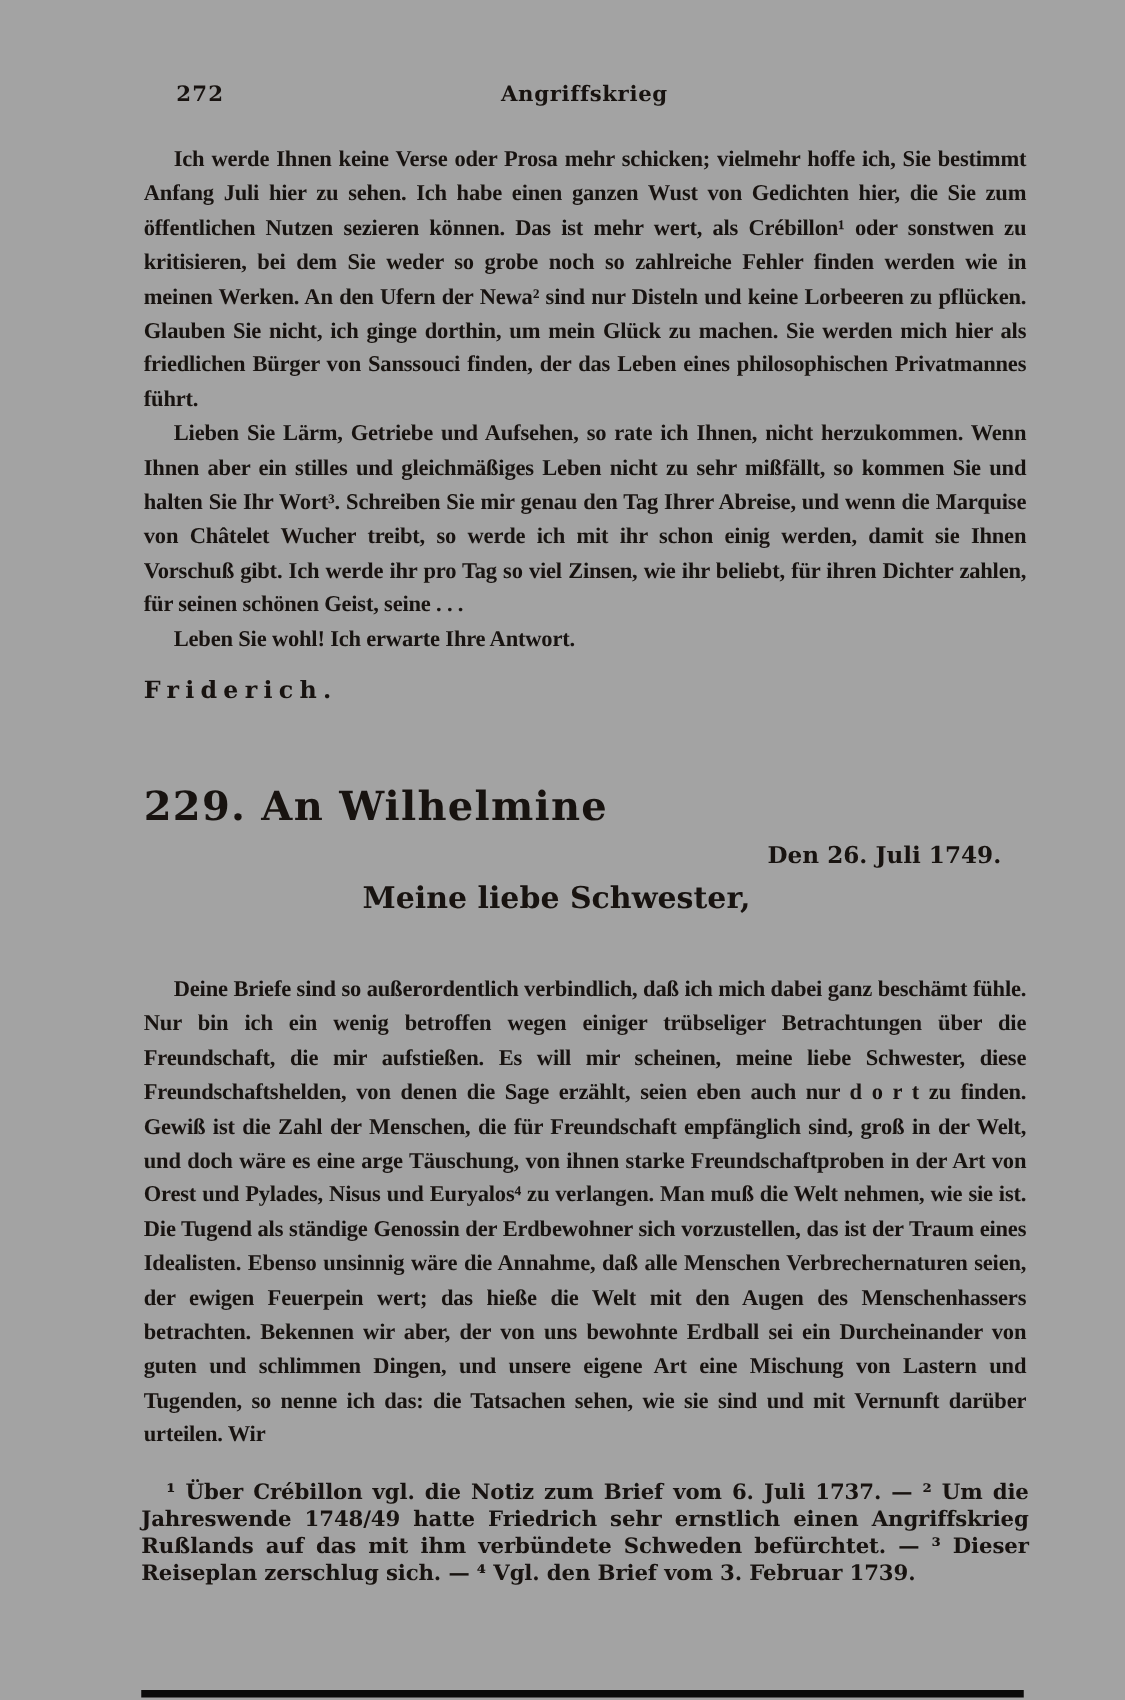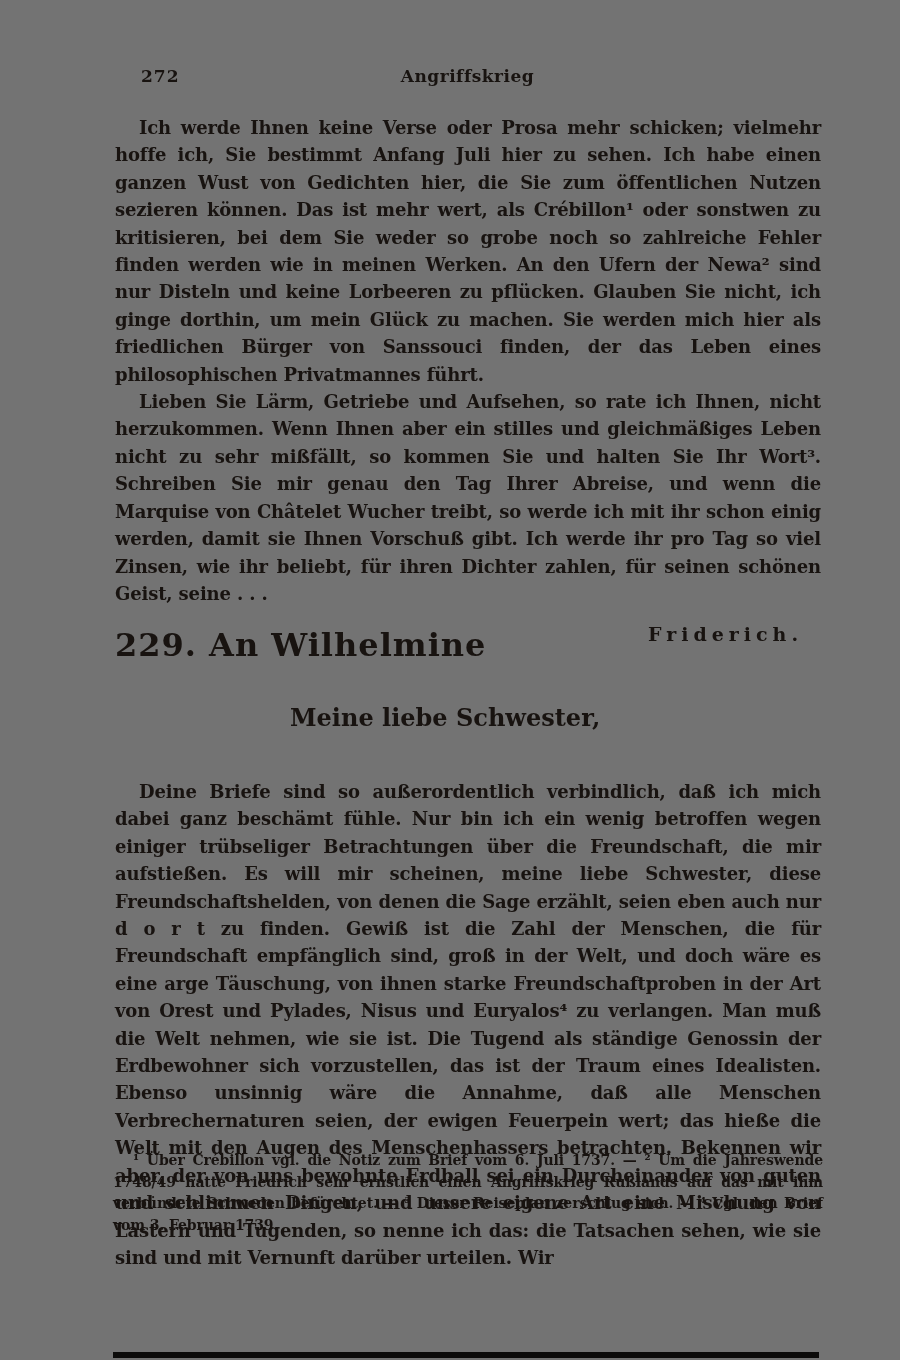--- a/index.html
+++ b/index.html
@@ -1,64 +1,64 @@
 <!DOCTYPE html>
 <html><head>
 <meta charset="utf-8">
 <style>
   html,body { margin:0; padding:0; }
   body { background:#e9e7e3; }
   .page {
     position:relative;
     width:900px; height:1360px;
     margin:0 auto;
-    background:#737373;
+    background:#a3a3a3;
     color:#181310;
     font-family:"DejaVu Serif","Liberation Serif",serif;
     font-weight:bold;
     overflow:hidden;
   }
   
   .running-head {
     position:absolute; top:66px; left:115px; right:80px;
     text-align:center; font-size:17px; letter-spacing:.5px;
   }
   .page-num { position:absolute; left:26px; top:0; letter-spacing:1px; }
   
   .bodytext {
     font-size:18px; line-height:27.4px; letter-spacing:-0.15px;
     text-align:justify;
   }
-  .bodytext p { margin:0; text-indent:24px; }
+  .bodytext p { margin:0; text-indent:24px;font-family:Liberation Serif, serif; }
   
   .letter-prev { position:absolute; top:114px; left:115px; width:706px; }
   .letter-prev p.closing { text-align:left; }
   .signature {
-    margin-top:14px; text-align:right; padding-right:18px;
+    margin-top:14px; text-align:left; padding-right:18px;
     font-size:19px; letter-spacing:5px;
   }
   
   .heading-229 {
     position:absolute; top:626px; left:115px; width:706px;
     margin:0; 
     font-size:32px; font-weight:bold; letter-spacing:1px;
   }
   .dateline {
     position:absolute; top:674px; left:115px; width:686px;
     text-align:right; font-size:18.5px;
   }
   .salutation {
     position:absolute; top:703px; left:290px;
     font-size:24px;
   }
   .body-229 { position:absolute; top:778px; left:115px; width:706px; }
   
   .footnotes {
-    position:absolute; top:1150px; left:113px; width:710px;
-    font-size:14px; line-height:21.5px; letter-spacing:-0.1px;
+    position:absolute; top:1184px; left:113px; width:710px;
+    font-size:17px; line-height:21.5px; letter-spacing:-0.1px;
     text-align:justify; text-indent:20px;
   }
   
   .scan-bar {
     position:absolute; left:113px; bottom:2px;
     width:706px; height:6px; background:#0c0b0a;
   }
 </style>
 </head>
 <body>
@@ -66,25 +66,27 @@
 <div class="page">
 
   <div class="running-head">
     <span class="page-num">272</span>
     <span>Angriffskrieg</span>
   </div>
 
   <div class="letter-prev bodytext">
     <p>Ich werde Ihnen keine Verse oder Prosa mehr schicken; vielmehr hoffe ich, Sie bestimmt Anfang Juli hier zu sehen. Ich habe einen ganzen Wust von Gedichten hier, die Sie zum öffentlichen Nutzen sezieren können. Das ist mehr wert, als Crébillon¹ oder sonstwen zu kritisieren, bei dem Sie weder so grobe noch so zahlreiche Fehler finden werden wie in meinen Werken. An den Ufern der Newa² sind nur Disteln und keine Lorbeeren zu pflücken. Glauben Sie nicht, ich ginge dorthin, um mein Glück zu machen. Sie werden mich hier als friedlichen Bürger von Sanssouci finden, der das Leben eines philosophischen Privatmannes führt.</p>
     <p>Lieben Sie Lärm, Getriebe und Aufsehen, so rate ich Ihnen, nicht herzukommen. Wenn Ihnen aber ein stilles und gleichmäßiges Leben nicht zu sehr mißfällt, so kommen Sie und halten Sie Ihr Wort³.  Schreiben Sie mir genau den Tag Ihrer Abreise, und wenn die Marquise von Châtelet Wucher treibt, so werde ich mit ihr schon einig werden, damit sie Ihnen Vorschuß gibt.  Ich werde ihr pro Tag so viel Zinsen, wie ihr beliebt, für ihren Dichter zahlen, für seinen schönen Geist, seine . . .</p>
+    <p class="closing">Leben Sie wohl!  Ich erwarte Ihre Antwort.</p>
     <div class="signature">Friderich.</div>
   </div>
 
   <h2 class="heading-229">229. An Wilhelmine</h2>
 
+  <div class="dateline">Den 26. Juli 1749.</div>
 
   <div class="salutation">Meine liebe Schwester,</div>
 
   <div class="body-229 bodytext">
     <p>Deine Briefe sind so außerordentlich verbindlich, daß ich mich dabei ganz beschämt fühle.  Nur bin ich ein wenig betroffen wegen einiger trübseliger Betrachtungen über die Freundschaft, die mir aufstießen. Es will mir scheinen, meine liebe Schwester, diese Freundschaftshelden, von denen die Sage erzählt, seien eben auch nur d o r t zu finden. Gewiß ist die Zahl der Menschen, die für Freundschaft empfänglich sind, groß in der Welt, und doch wäre es eine arge Täuschung, von ihnen starke Freundschaftproben in der Art von Orest und Pylades, Nisus und Euryalos⁴ zu verlangen.  Man muß die Welt nehmen, wie sie ist.  Die Tugend als ständige Genossin der Erdbewohner sich vorzustellen, das ist der Traum eines Idealisten.  Ebenso unsinnig wäre die Annahme, daß alle Menschen Verbrechernaturen seien, der ewigen Feuerpein wert; das hieße die Welt mit den Augen des Menschenhassers betrachten.  Bekennen wir aber, der von uns bewohnte Erdball sei ein Durcheinander von guten und schlimmen Dingen, und unsere eigene Art eine Mischung von Lastern und Tugenden, so nenne ich das:  die Tatsachen sehen, wie sie sind und mit Vernunft darüber urteilen.  Wir</p>
   </div>
 
   <div class="footnotes">¹ Über Crébillon vgl. die Notiz zum Brief vom 6. Juli 1737. — ² Um die Jahreswende 1748/49 hatte Friedrich sehr ernstlich einen Angriffskrieg Rußlands auf das mit ihm verbündete Schweden befürchtet. — ³ Dieser Reiseplan zerschlug sich. — ⁴ Vgl. den Brief vom 3. Februar 1739.</div>
 
   <div class="scan-bar"></div>

